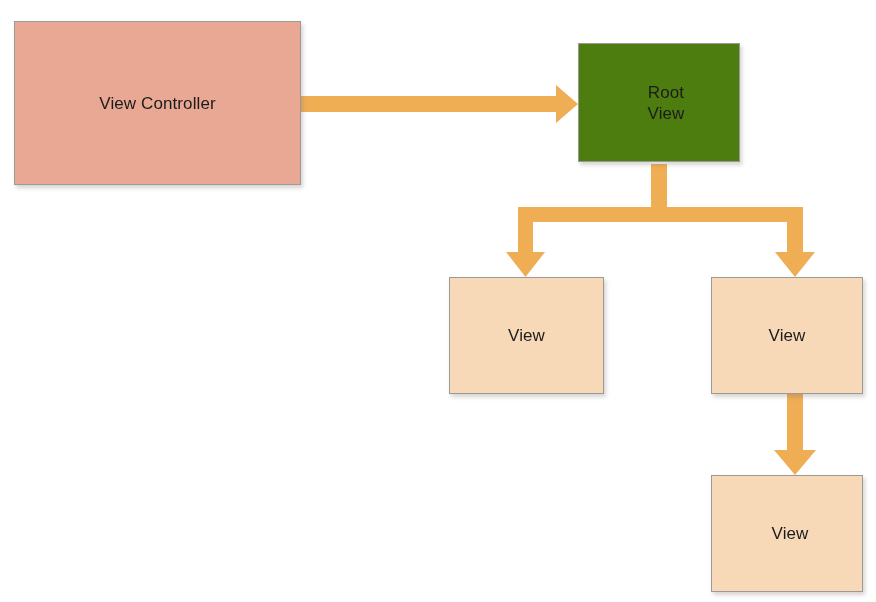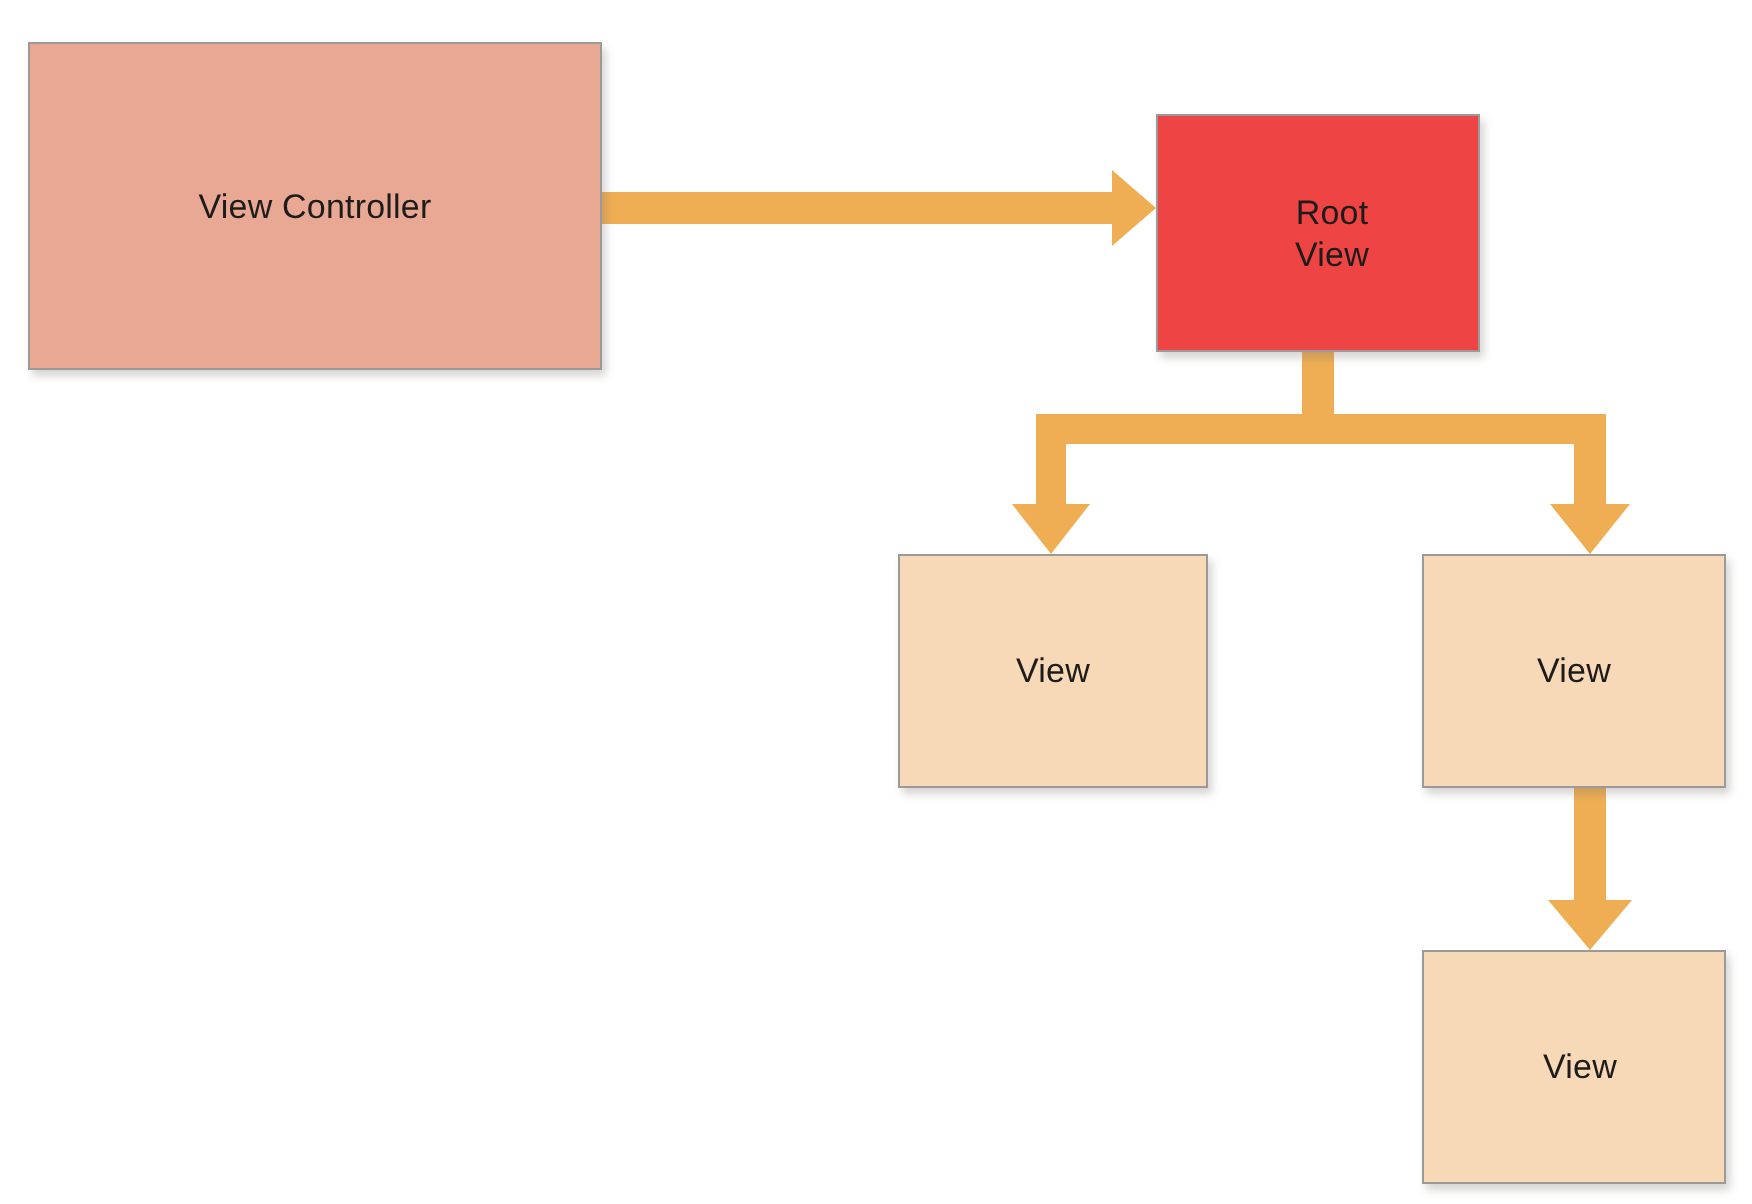--- a/index.html
+++ b/index.html
@@ -61,24 +61,24 @@
     width: 287px;
     height: 164px;
     background: #e8a894;
   }
   #node-view-controller .node-label {
     font-size: 17px;
   }
 
   #node-root-view {
     left: 578px;
-    top: 57px;
+    top: 43px;
     width: 162px;
     height: 119px;
-    background: #ef4444;
+    background: #4d7c0f;
   }
   #node-root-view .node-label {
     padding-left: 14px;
   }
 
   #node-view-left {
     left: 449px;
     top: 277px;
     width: 155px;
     height: 117px;

